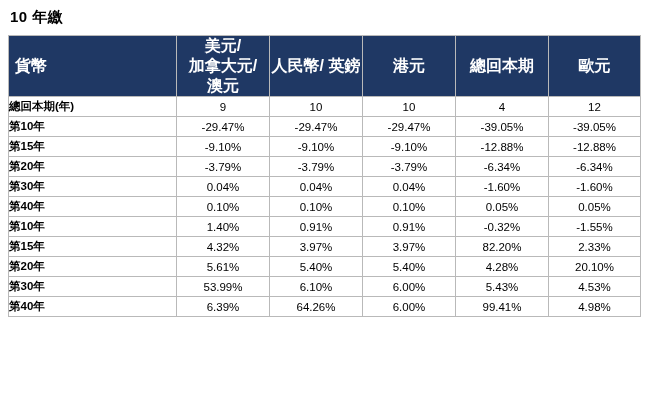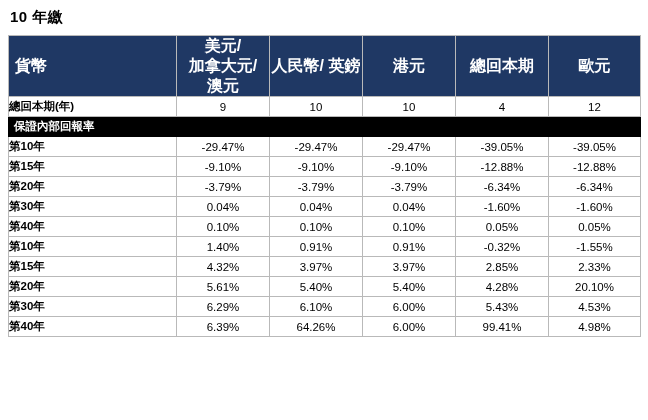--- a/index.html
+++ b/index.html
@@ -122,28 +122,20 @@
     </thead>
     <tbody id="table-body">
         <tr>
           <td class="rowlabel">總回本期(年)</td>
           <td class="val">9</td>
           <td class="val">10</td>
           <td class="val">10</td>
           <td class="val">4</td>
           <td class="val">12</td>
         </tr>
-        <tr class="section">
-          <td class="rowlabel">保證內部回報率</td>
-          <td class="val"></td>
-          <td class="val"></td>
-          <td class="val"></td>
-          <td class="val"></td>
-          <td class="val"></td>
-        </tr>
         <tr>
           <td class="rowlabel">第10年</td>
           <td class="val">-29.47%</td>
           <td class="val">-29.47%</td>
           <td class="val">-29.47%</td>
           <td class="val">-39.05%</td>
           <td class="val">-39.05%</td>
         </tr>
         <tr>
           <td class="rowlabel">第15年</td>
@@ -183,34 +175,34 @@
           <td class="val">0.91%</td>
           <td class="val">0.91%</td>
           <td class="val">-0.32%</td>
           <td class="val">-1.55%</td>
         </tr>
         <tr>
           <td class="rowlabel">第15年</td>
           <td class="val">4.32%</td>
           <td class="val">3.97%</td>
           <td class="val">3.97%</td>
-          <td class="val">2.85%</td>
+          <td class="val">82.20%</td>
           <td class="val">2.33%</td>
         </tr>
         <tr>
           <td class="rowlabel">第20年</td>
           <td class="val">5.61%</td>
           <td class="val">5.40%</td>
           <td class="val">5.40%</td>
           <td class="val">4.28%</td>
           <td class="val">20.10%</td>
         </tr>
         <tr>
           <td class="rowlabel">第30年</td>
-          <td class="val">6.29%</td>
+          <td class="val">53.99%</td>
           <td class="val">6.10%</td>
           <td class="val">6.00%</td>
           <td class="val">5.43%</td>
           <td class="val">4.53%</td>
         </tr>
         <tr>
           <td class="rowlabel">第40年</td>
           <td class="val">6.39%</td>
           <td class="val">64.26%</td>
           <td class="val">6.00%</td>

